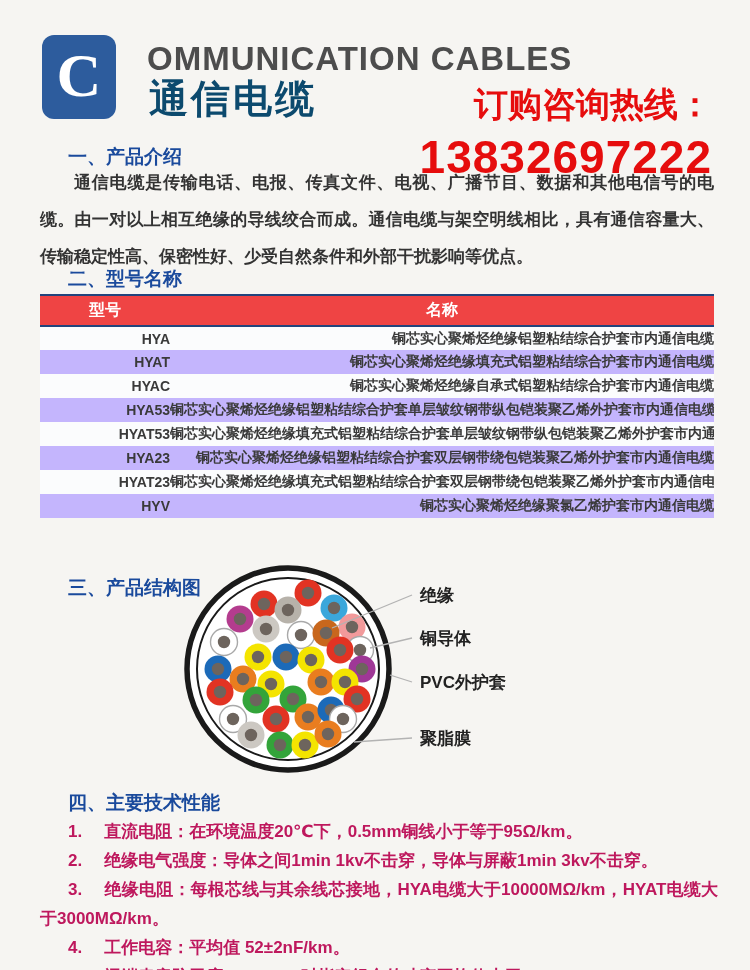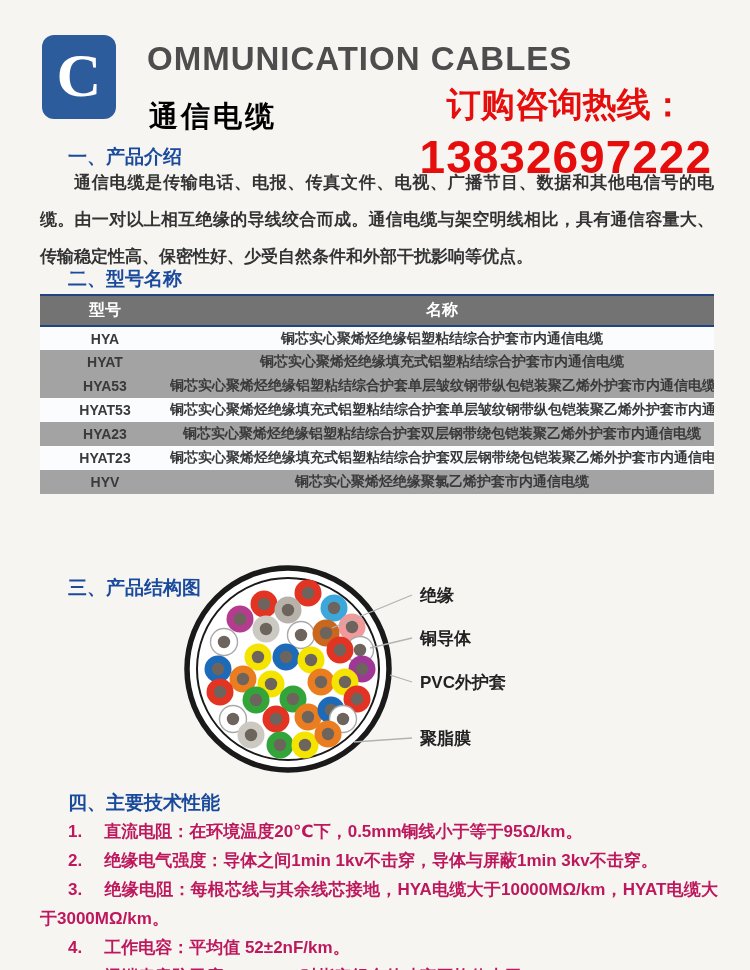--- a/index.html
+++ b/index.html
@@ -23,31 +23,30 @@
     font-family:"Liberation Serif", "DejaVu Serif", serif;
     font-weight:bold; font-size:62px; color:#ffffff; line-height:1;
     padding-bottom:4px;
   }
   .title-en {
     position:absolute; left:147px; top:40px;
     font-size:33px; font-weight:bold; color:#4d4d4d; letter-spacing:1px;
     white-space:nowrap;
   }
   .title-cn {
-    position:absolute; left:149px; top:97px;
-    font-size:29px; font-weight:bold; color:#000000; letter-spacing:3px;
+    position:absolute; left:149px; top:72px;
+    font-size:39px; font-weight:bold; color:#0c4a6e; letter-spacing:3px;
     white-space:nowrap;
   }
   .hotline {
     position:absolute; right:38px; top:84px; text-align:right;
   }
   .hotline-label {
     font-size:34px; font-weight:bold; color:#e60d0d; white-space:nowrap;
     line-height:1.2;
-    text-align:center;
   }
   .hotline-number {
     font-size:46px; font-weight:bold; color:#e60d0d; white-space:nowrap;
     line-height:1.05; letter-spacing:1px;margin-top:8px;
   }
 
   
   .sec-heading {
     position:absolute; left:68px;
     font-size:19px; font-weight:bold; color:#1a4a9c; white-space:nowrap;
@@ -62,30 +61,30 @@
     font-size:17px; color:#333; line-height:37px;
     text-align:justify; text-indent:2em; font-weight:bold;
   }
 
   
   .model-table {
     position:absolute; left:40px; top:294px; width:674px;
     border-collapse:collapse; table-layout:fixed;
   }
   .model-table th {
-    background:#737373; color:#ffffff; font-size:16px; font-weight:bold;
+    background:#ef4444; color:#ffffff; font-size:16px; font-weight:bold;
     height:31px; border-top:2px solid #22447c; border-bottom:2px solid #22447c;
     text-align:center;
   }
   .model-table th.col-model { width:130px; }
   .model-table td {
     font-size:14px; color:#3a3a3a; font-weight:bold; height:24px;
-    text-align:center; white-space:nowrap; overflow:hidden;
-  }
-  .model-table tr.alt { background:#a3a3a3; }
+    text-align:right; white-space:nowrap; overflow:hidden;
+  }
+  .model-table tr.alt { background:#c4b5fd; }
   .model-table tr.plain { background:#fbfcfd; }
 
   
   .diagram { position:absolute; left:148px; top:556px; }
   .diagram text {
     font-family:"Liberation Sans", "DejaVu Sans", sans-serif;
     font-size:17px; font-weight:bold; fill:#222;
   }
 
   
@@ -125,20 +124,24 @@
       </tr>
     </thead>
     <tbody id="model-tbody">
         <tr class="plain">
           <td>HYA</td>
           <td>铜芯实心聚烯烃绝缘铝塑粘结综合护套市内通信电缆</td>
         </tr>
         <tr class="alt">
           <td>HYAT</td>
           <td>铜芯实心聚烯烃绝缘填充式铝塑粘结综合护套市内通信电缆</td>
+        </tr>
+        <tr class="plain">
+          <td>HYAC</td>
+          <td>铜芯实心聚烯烃绝缘自承式铝塑粘结综合护套市内通信电缆</td>
         </tr>
         <tr class="alt">
           <td>HYA53</td>
           <td>铜芯实心聚烯烃绝缘铝塑粘结综合护套单层皱纹钢带纵包铠装聚乙烯外护套市内通信电缆</td>
         </tr>
         <tr class="plain">
           <td>HYAT53</td>
           <td>铜芯实心聚烯烃绝缘填充式铝塑粘结综合护套单层皱纹钢带纵包铠装聚乙烯外护套市内通信电缆</td>
         </tr>
         <tr class="alt">

